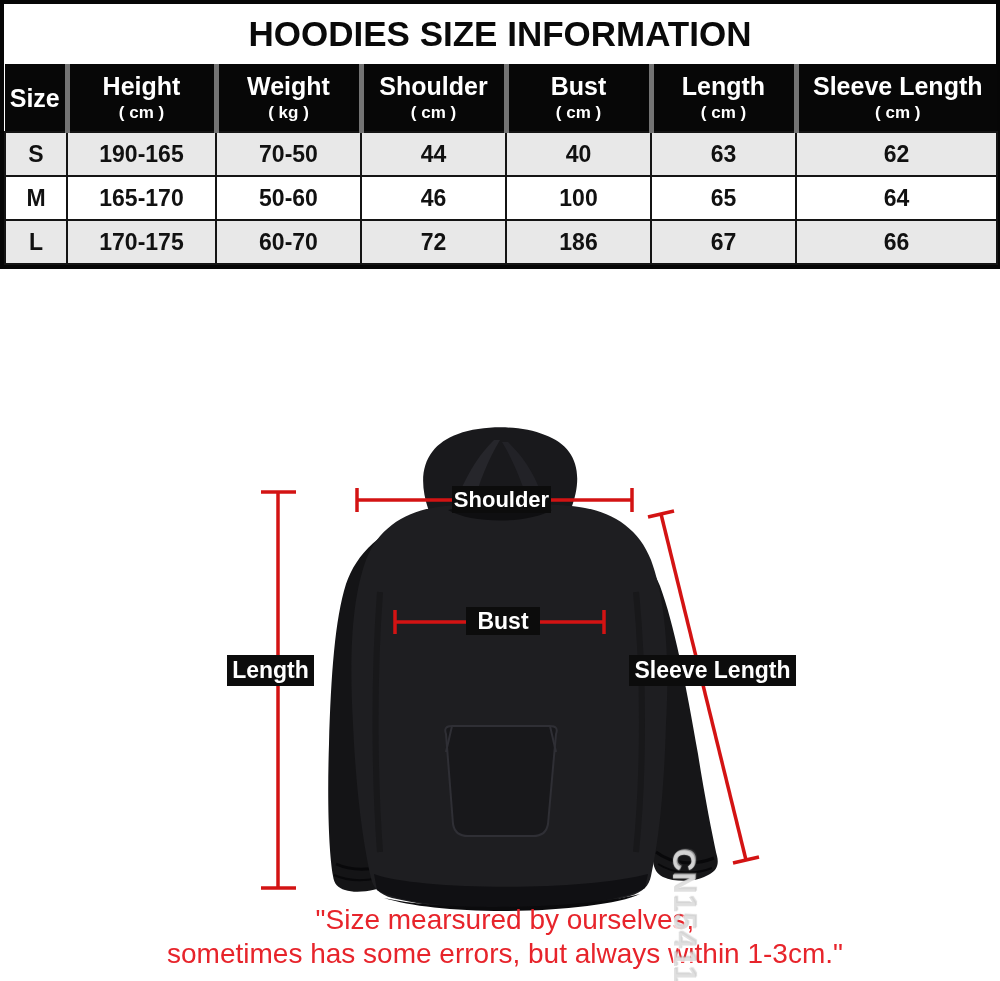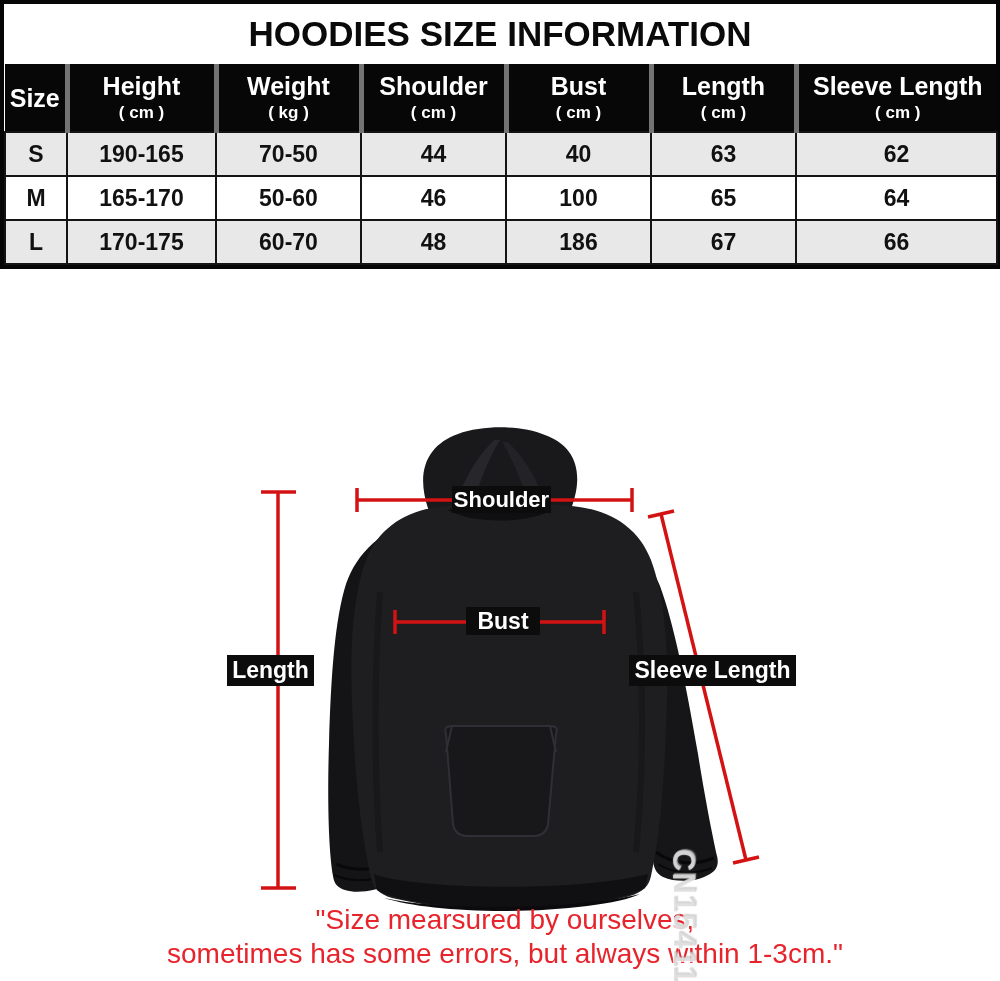--- a/index.html
+++ b/index.html
@@ -175,21 +175,21 @@
           <td>50-60</td>
           <td>46</td>
           <td>100</td>
           <td>65</td>
           <td>64</td>
         </tr>
         <tr class="zebra">
           <td>L</td>
           <td>170-175</td>
           <td>60-70</td>
-          <td>48</td>
+          <td>72</td>
           <td>186</td>
           <td>67</td>
           <td>66</td>
         </tr>
       </tbody>
     </table>
   </div>
 
   <div class="figure">
 

